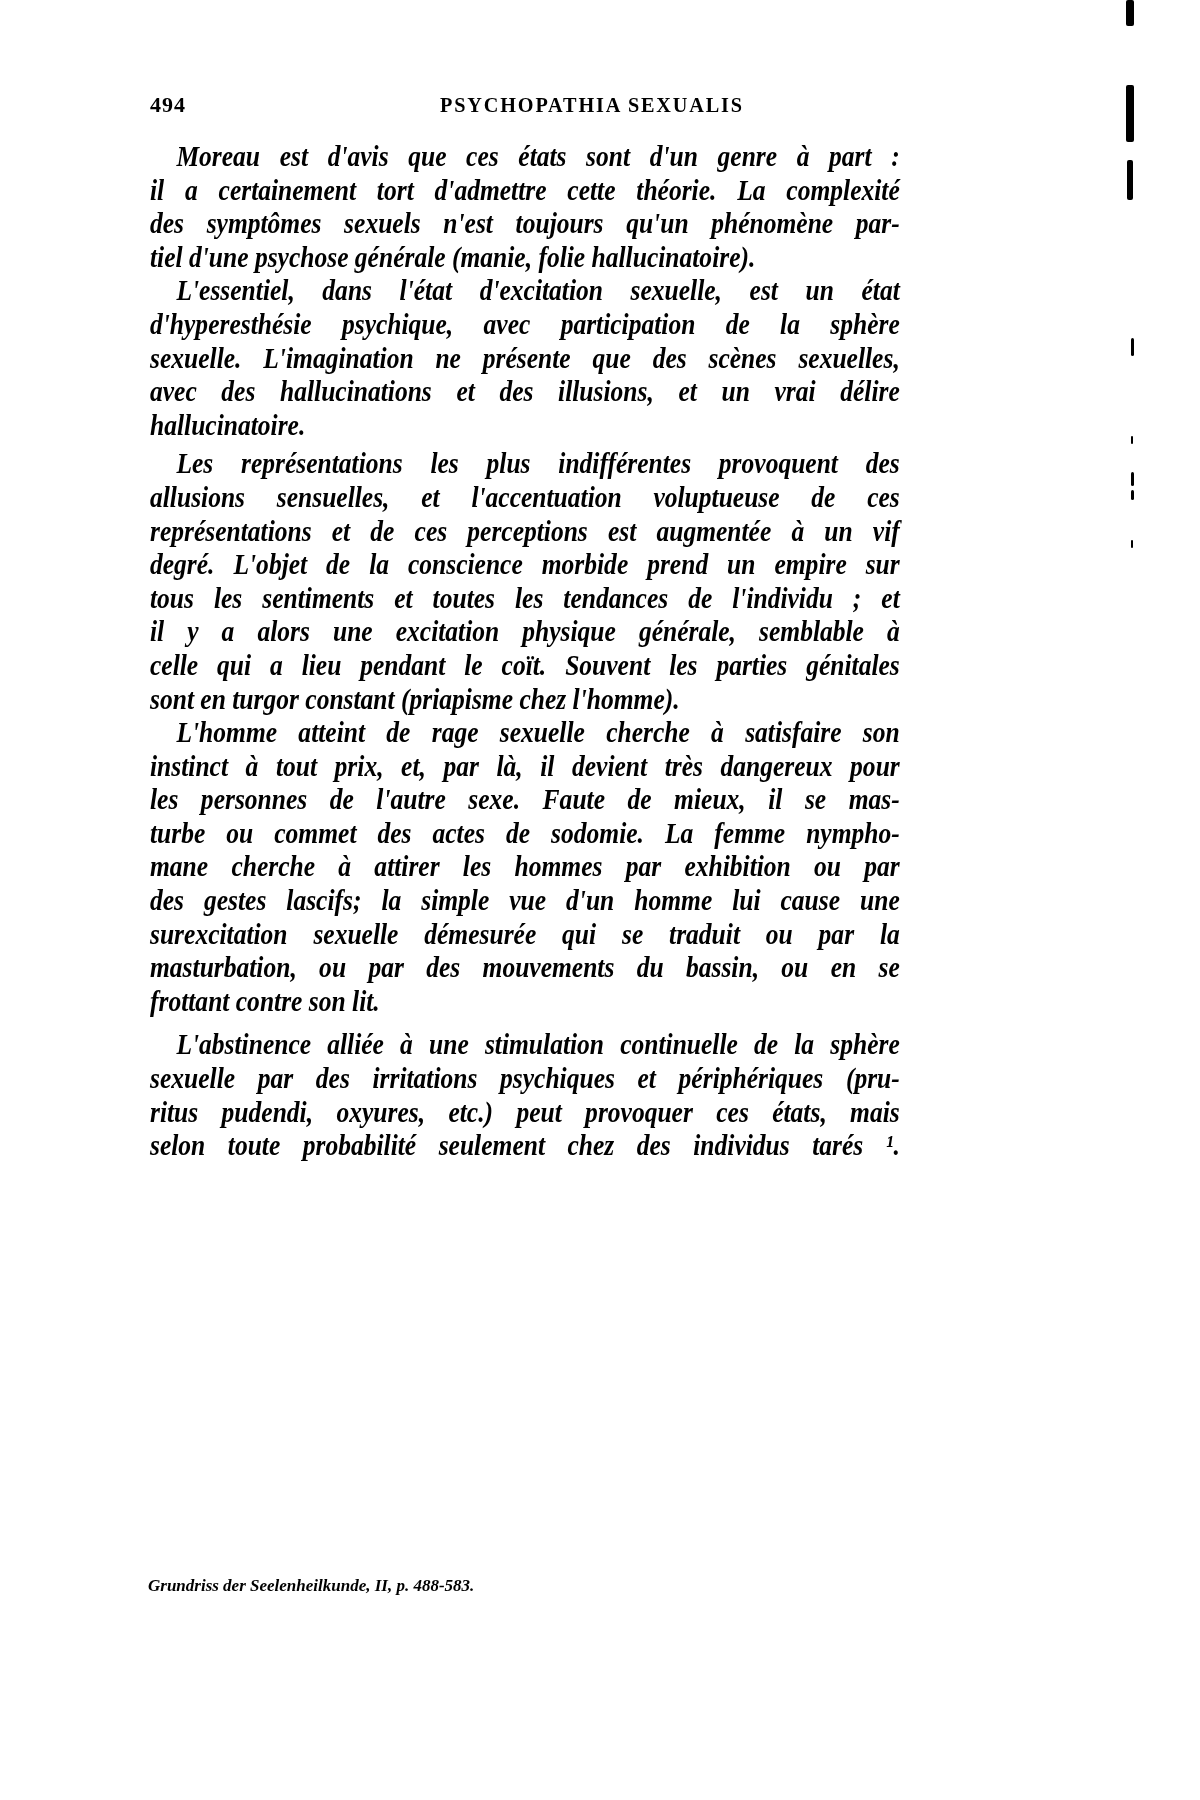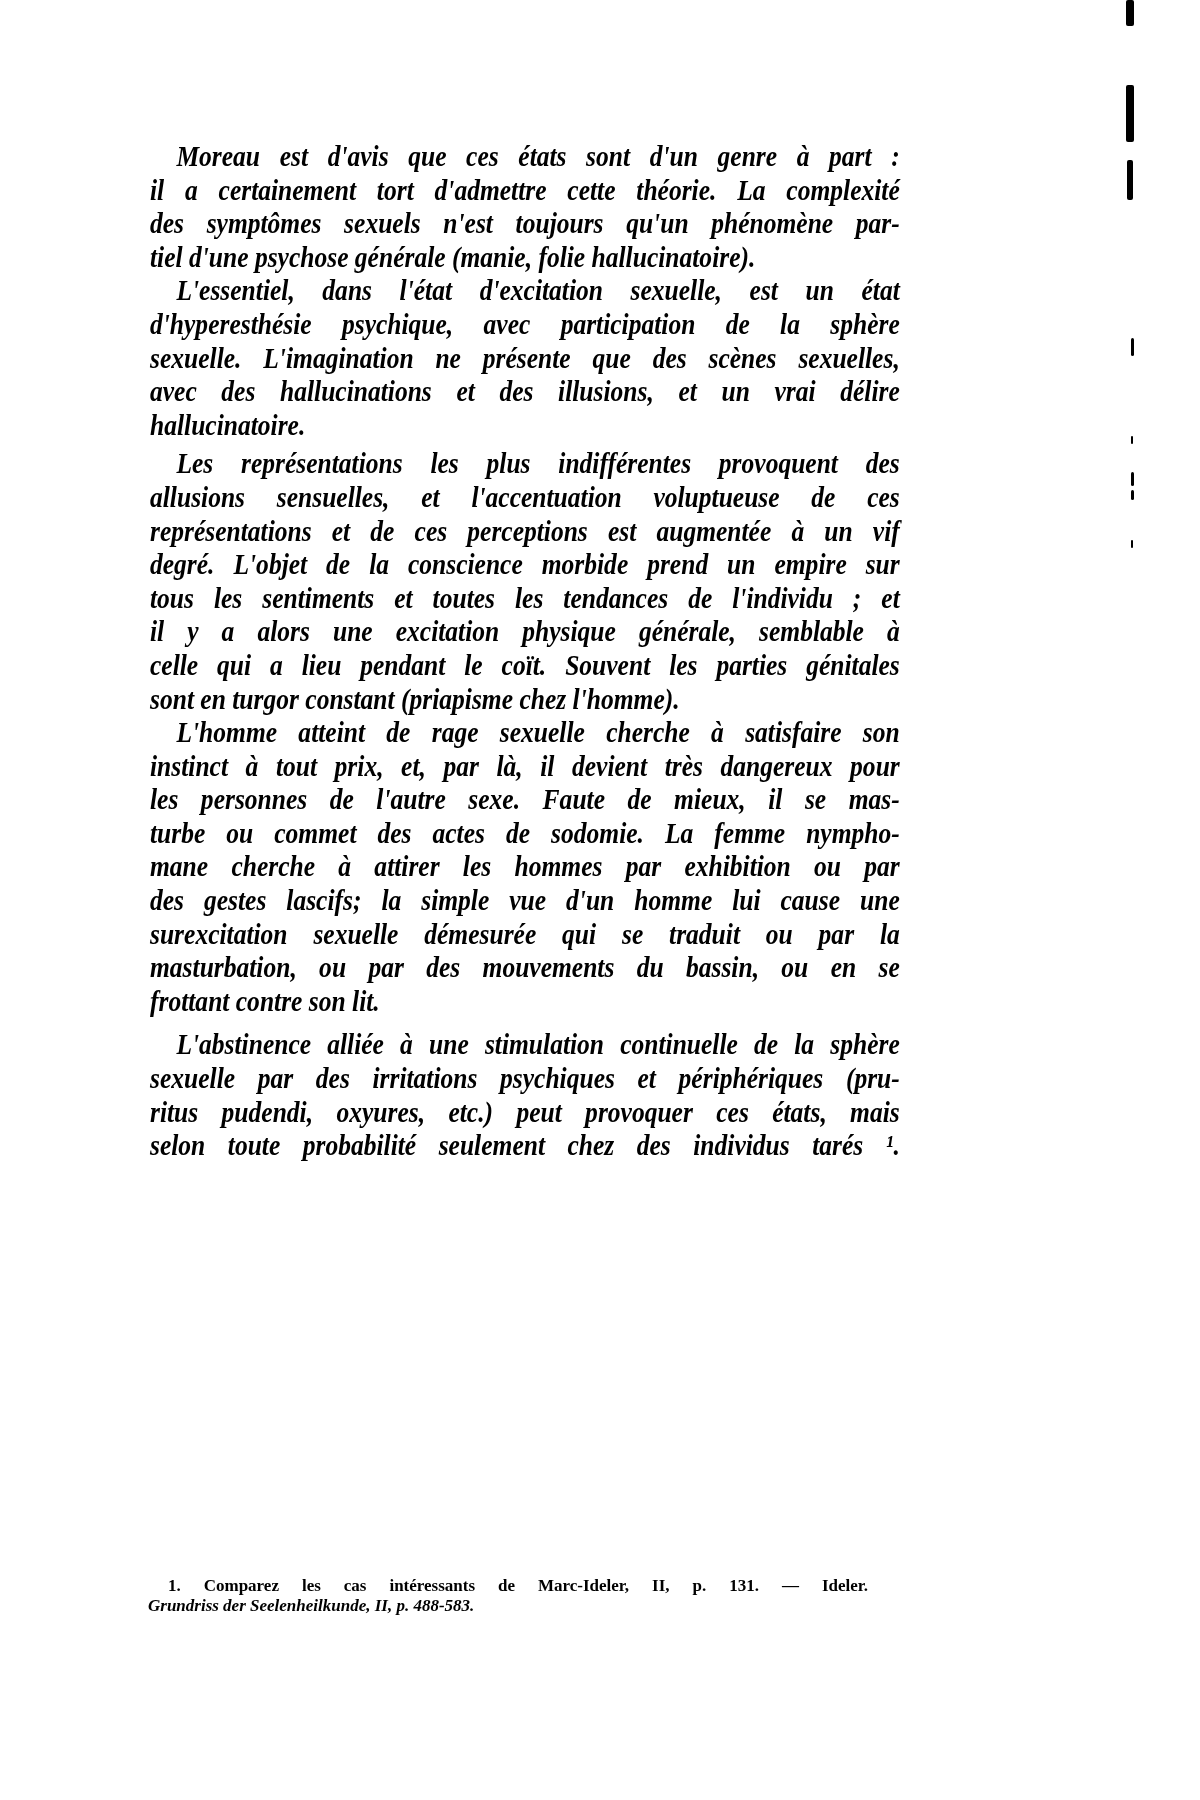--- a/index.html
+++ b/index.html
@@ -97,20 +97,24 @@
 
   <div class="scan-mark" style="left:1126px;top:0;width:8px;height:26px;"></div>
   <div class="scan-mark" style="left:1126px;top:85px;width:8px;height:57px;"></div>
   <div class="scan-mark" style="left:1127px;top:160px;width:6px;height:40px;"></div>
   <div class="scan-mark" style="left:1131px;top:338px;width:3px;height:18px;"></div>
   <div class="scan-mark" style="left:1131px;top:436px;width:2px;height:8px;"></div>
   <div class="scan-mark" style="left:1131px;top:472px;width:3px;height:14px;"></div>
   <div class="scan-mark" style="left:1131px;top:490px;width:3px;height:10px;"></div>
   <div class="scan-mark" style="left:1131px;top:540px;width:2px;height:8px;"></div>
 
+  <div class="running-head">
+    <span class="page-number">494</span>
+    <span class="running-title">PSYCHOPATHIA SEXUALIS</span>
+  </div>
 
   <div class="body-text">
 
     <div>
       <div class="line indent">Moreau est d'avis que ces états sont d'un genre à part :</div>
       <div class="line">il a certainement tort d'admettre cette théorie. La complexité</div>
       <div class="line">des symptômes sexuels n'est toujours qu'un phénomène par-</div>
       <div class="line last">tiel d'une psychose générale (manie, folie hallucinatoire).</div>
     </div>
 
@@ -151,17 +155,16 @@
 
     <div>
       <div class="line indent">L'abstinence alliée à une stimulation continuelle de la sphère</div>
       <div class="line">sexuelle par des irritations psychiques et périphériques (pru-</div>
       <div class="line">ritus pudendi, oxyures, etc.) peut provoquer ces états, mais</div>
       <div class="line">selon toute probabilité seulement chez des individus tarés ¹.</div>
     </div>
   </div>
 
   <div class="footnotes">
-    <div class="fn-line">1. Comparez les cas intéressants de Marc-Ideler, II, p. 131. — Ideler.</div>
     <div class="fn-line last cont" style="font-style:italic;">Grundriss der Seelenheilkunde, II, p. 488-583.</div>
   </div>
 
 </div>
 
 </body></html>

